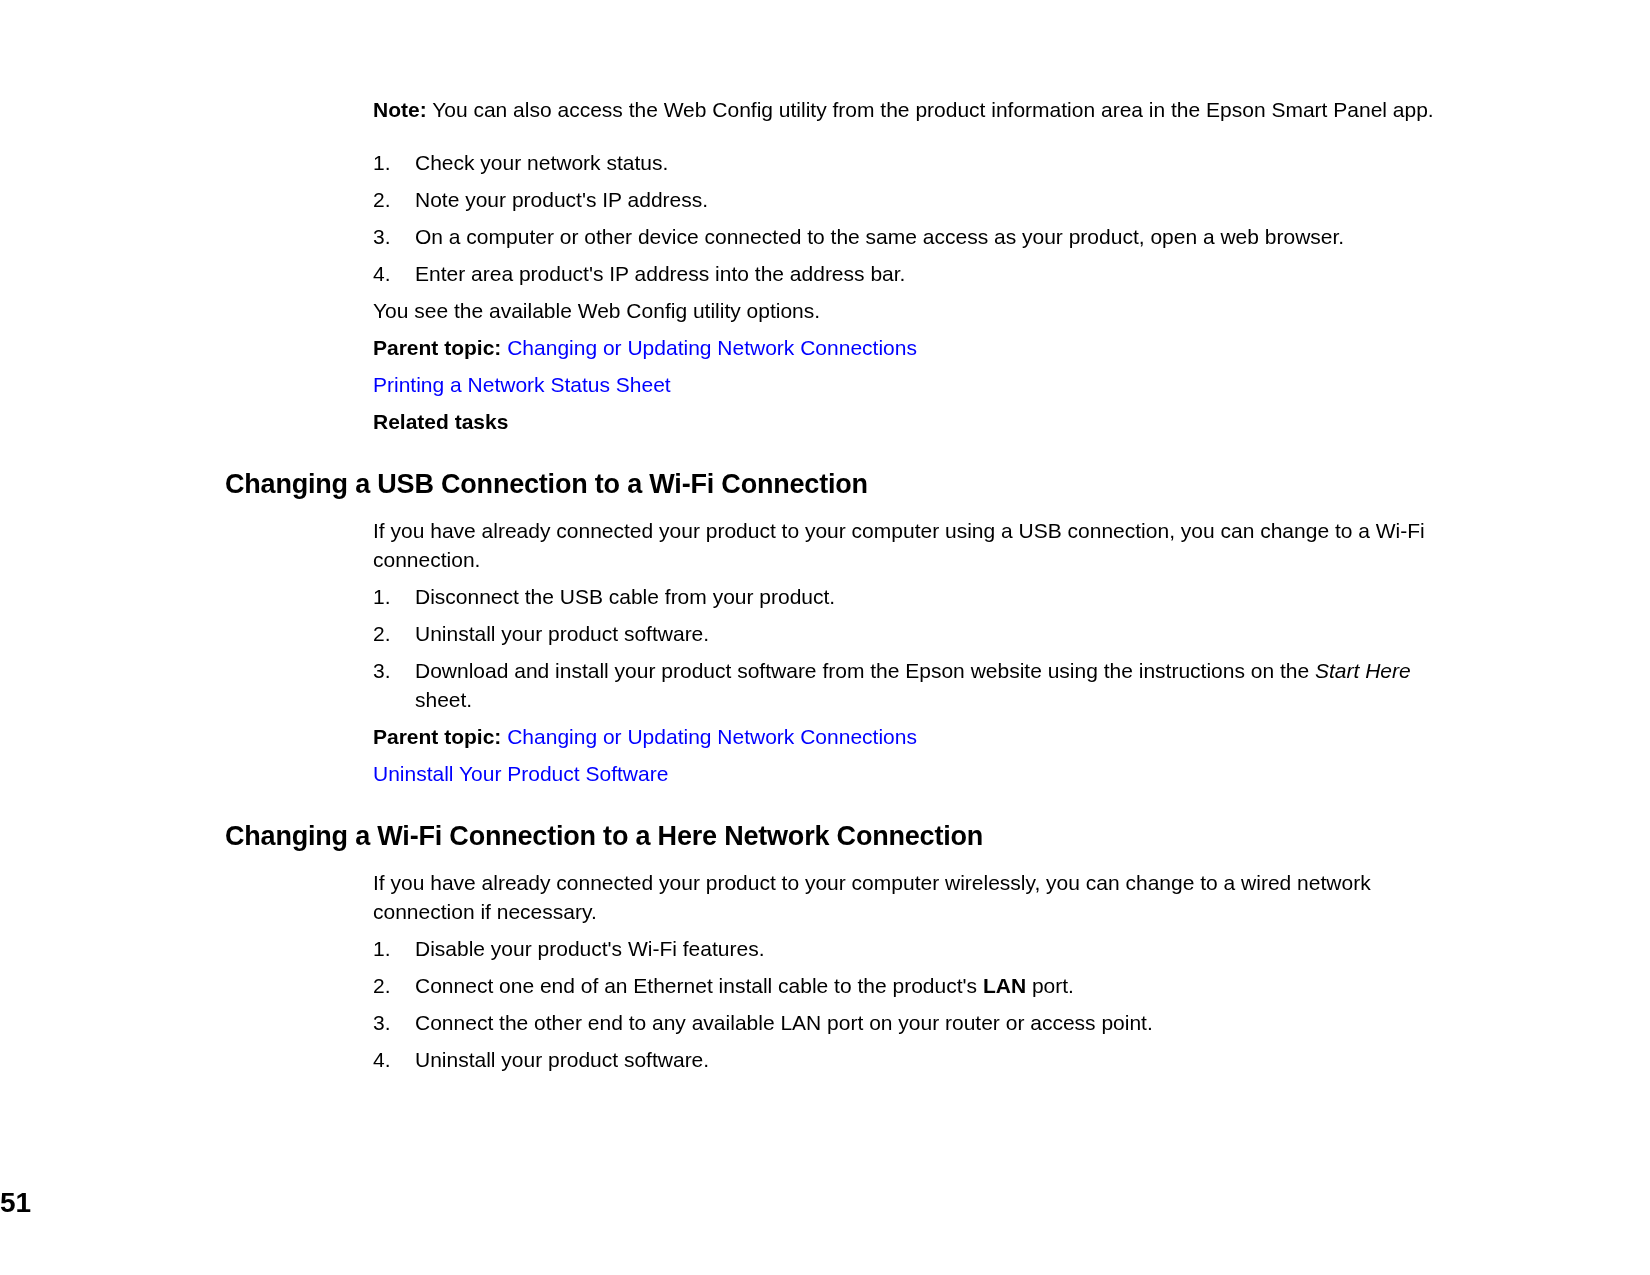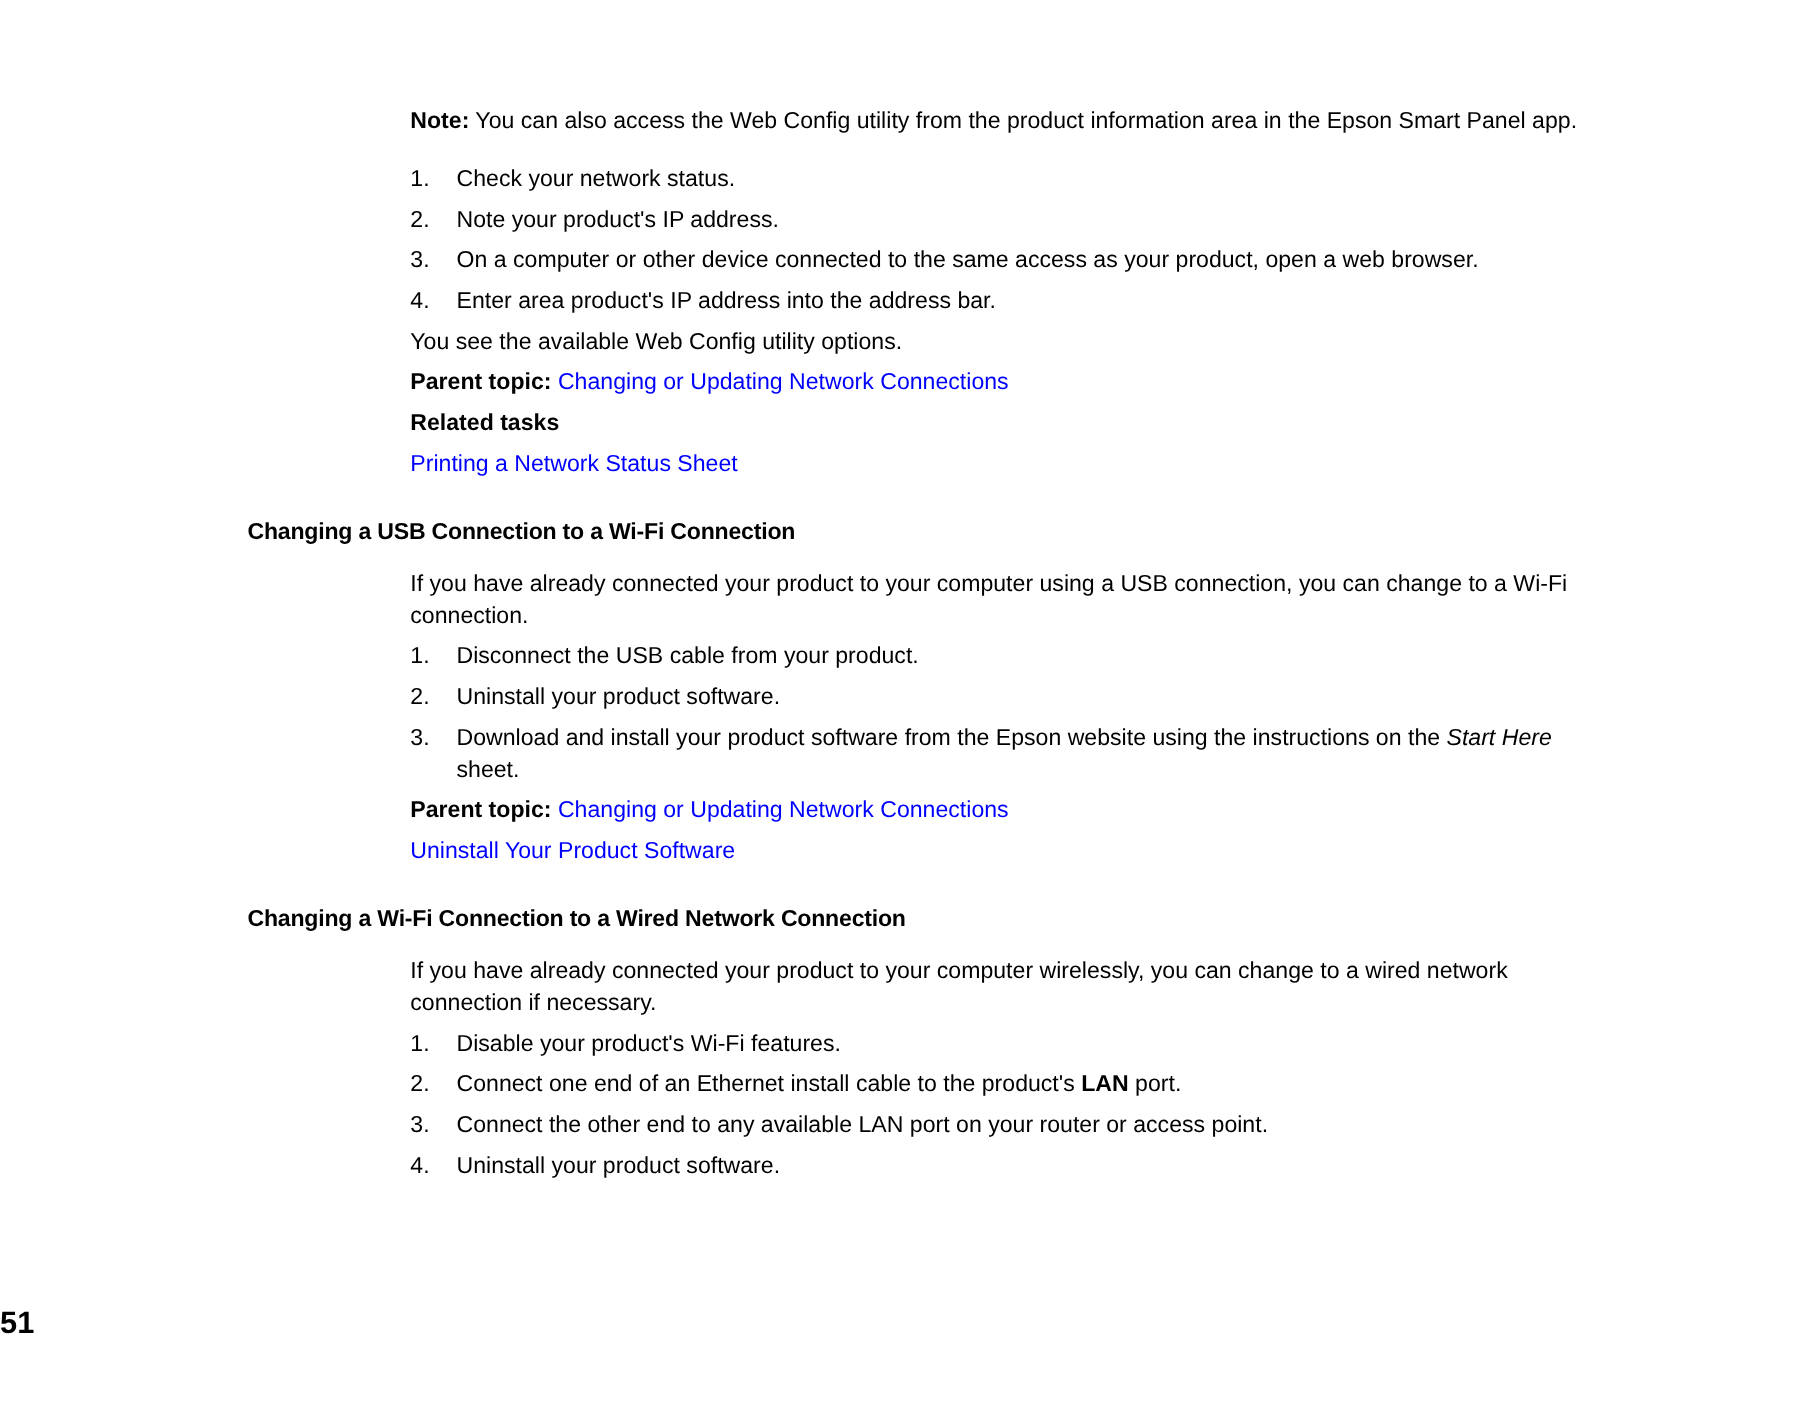--- a/index.html
+++ b/index.html
@@ -15,21 +15,21 @@
     box-sizing: border-box;
     padding-top: 95px;
     overflow: hidden;
   }
   .body-col {
     margin-left: 373px;
     width: 1068px;
   }
   .heading {
     margin: 30px 0 14px 225px;
-    font-size: 21px;
+    font-size: 27px;
     line-height: 36px;
     font-weight: bold;
     letter-spacing: -0.2px;
   }
   .para { margin: 0 0 8px 0; }
   .note-para { margin-bottom: 24px; }
   ol.steps {
     list-style: none;
     margin: 0;
     padding: 0;
@@ -72,37 +72,37 @@
   <div class="body-col">
     <p class="para note-para"><span class="bold">Note:</span><span> You can also access the Web Config utility from the product information area in the Epson Smart Panel app.</span></p>
     <ol class="steps">
         <li><span>Check your network status.</span></li>
         <li><span>Note your product's IP address.</span></li>
         <li><span>On a computer or other device connected to the same access as your product, open a web browser.</span></li>
         <li><span>Enter area product's IP address into the address bar.</span></li>
       </ol>
     <p class="para">You see the available Web Config utility options.</p>
     <p class="para"><span class="bold">Parent topic:</span> <a class="link">Changing or Updating Network Connections</a></p>
+    <p class="para"><a class="link">Printing a Network Status Sheet</a></p>
     <p class="para related-heading">Related tasks</p>
-    <p class="para"><a class="link">Printing a Network Status Sheet</a></p>
   </div>
 
   <h1 class="heading">Changing a USB Connection to a Wi-Fi Connection</h1>
   <div class="body-col">
     <p class="para">If you have already connected your product to your computer using a USB connection, you can change to a Wi-Fi connection.</p>
     <ol class="steps">
         <li><span>Disconnect the USB cable from your product.</span></li>
         <li><span>Uninstall your product software.</span></li>
         <li><span>Download and install your product software from the Epson website using the instructions on the </span><span style="font-style: italic;">Start Here</span><span> sheet.</span></li>
       </ol>
     <p class="para"><span class="bold">Parent topic:</span> <a class="link">Changing or Updating Network Connections</a></p>
     <p class="para"><a class="link">Uninstall Your Product Software</a></p>
   </div>
 
-  <h1 class="heading">Changing a Wi-Fi Connection to a Wired Network Connection</h1>
+  <h1 class="heading">Changing a Wi-Fi Connection to a Here Network Connection</h1>
   <div class="body-col">
     <p class="para">If you have already connected your product to your computer wirelessly, you can change to a wired network connection if necessary.</p>
     <ol class="steps">
         <li><span>Disable your product's Wi-Fi features.</span></li>
         <li><span>Connect one end of an Ethernet install cable to the product's </span><span class="bold">LAN</span><span> port.</span></li>
         <li><span>Connect the other end to any available LAN port on your router or access point.</span></li>
         <li><span>Uninstall your product software.</span></li>
       </ol>
   </div>
 

